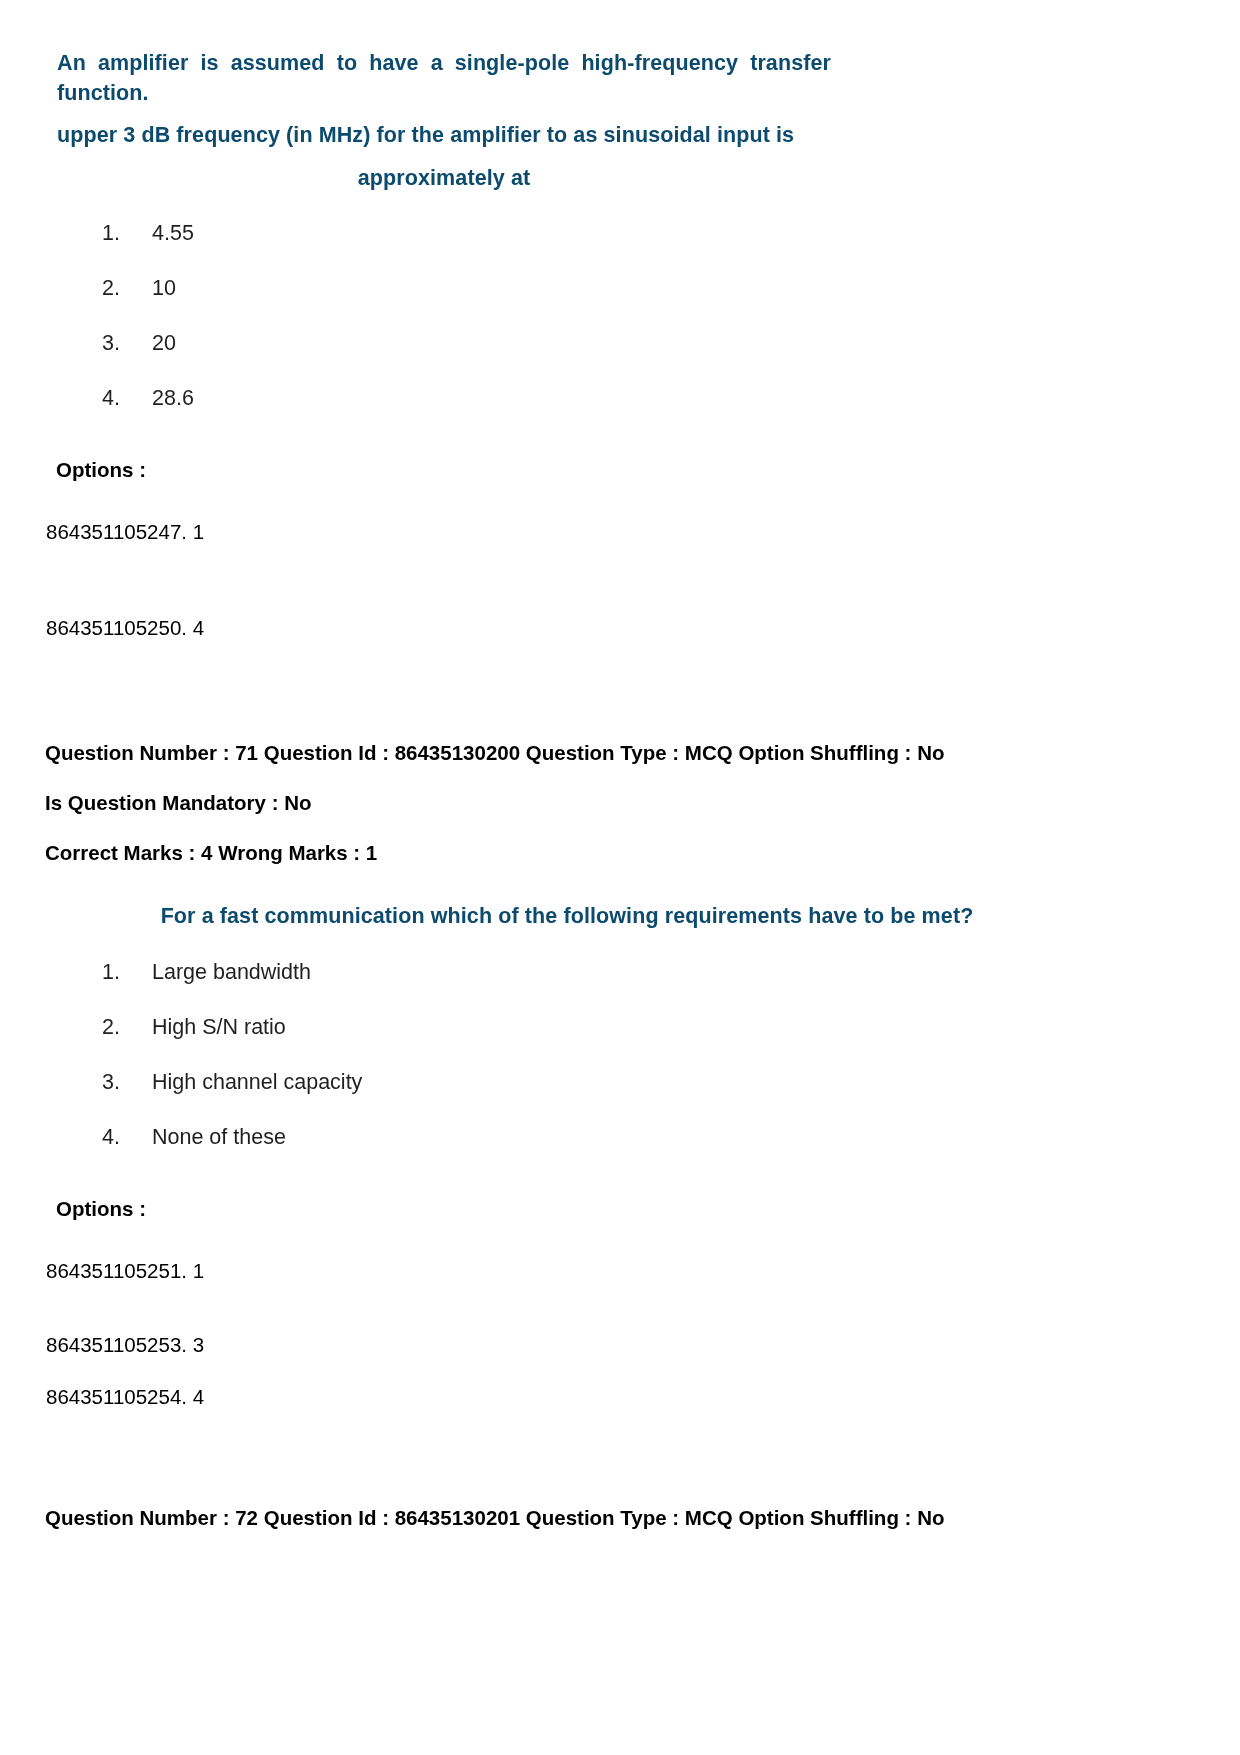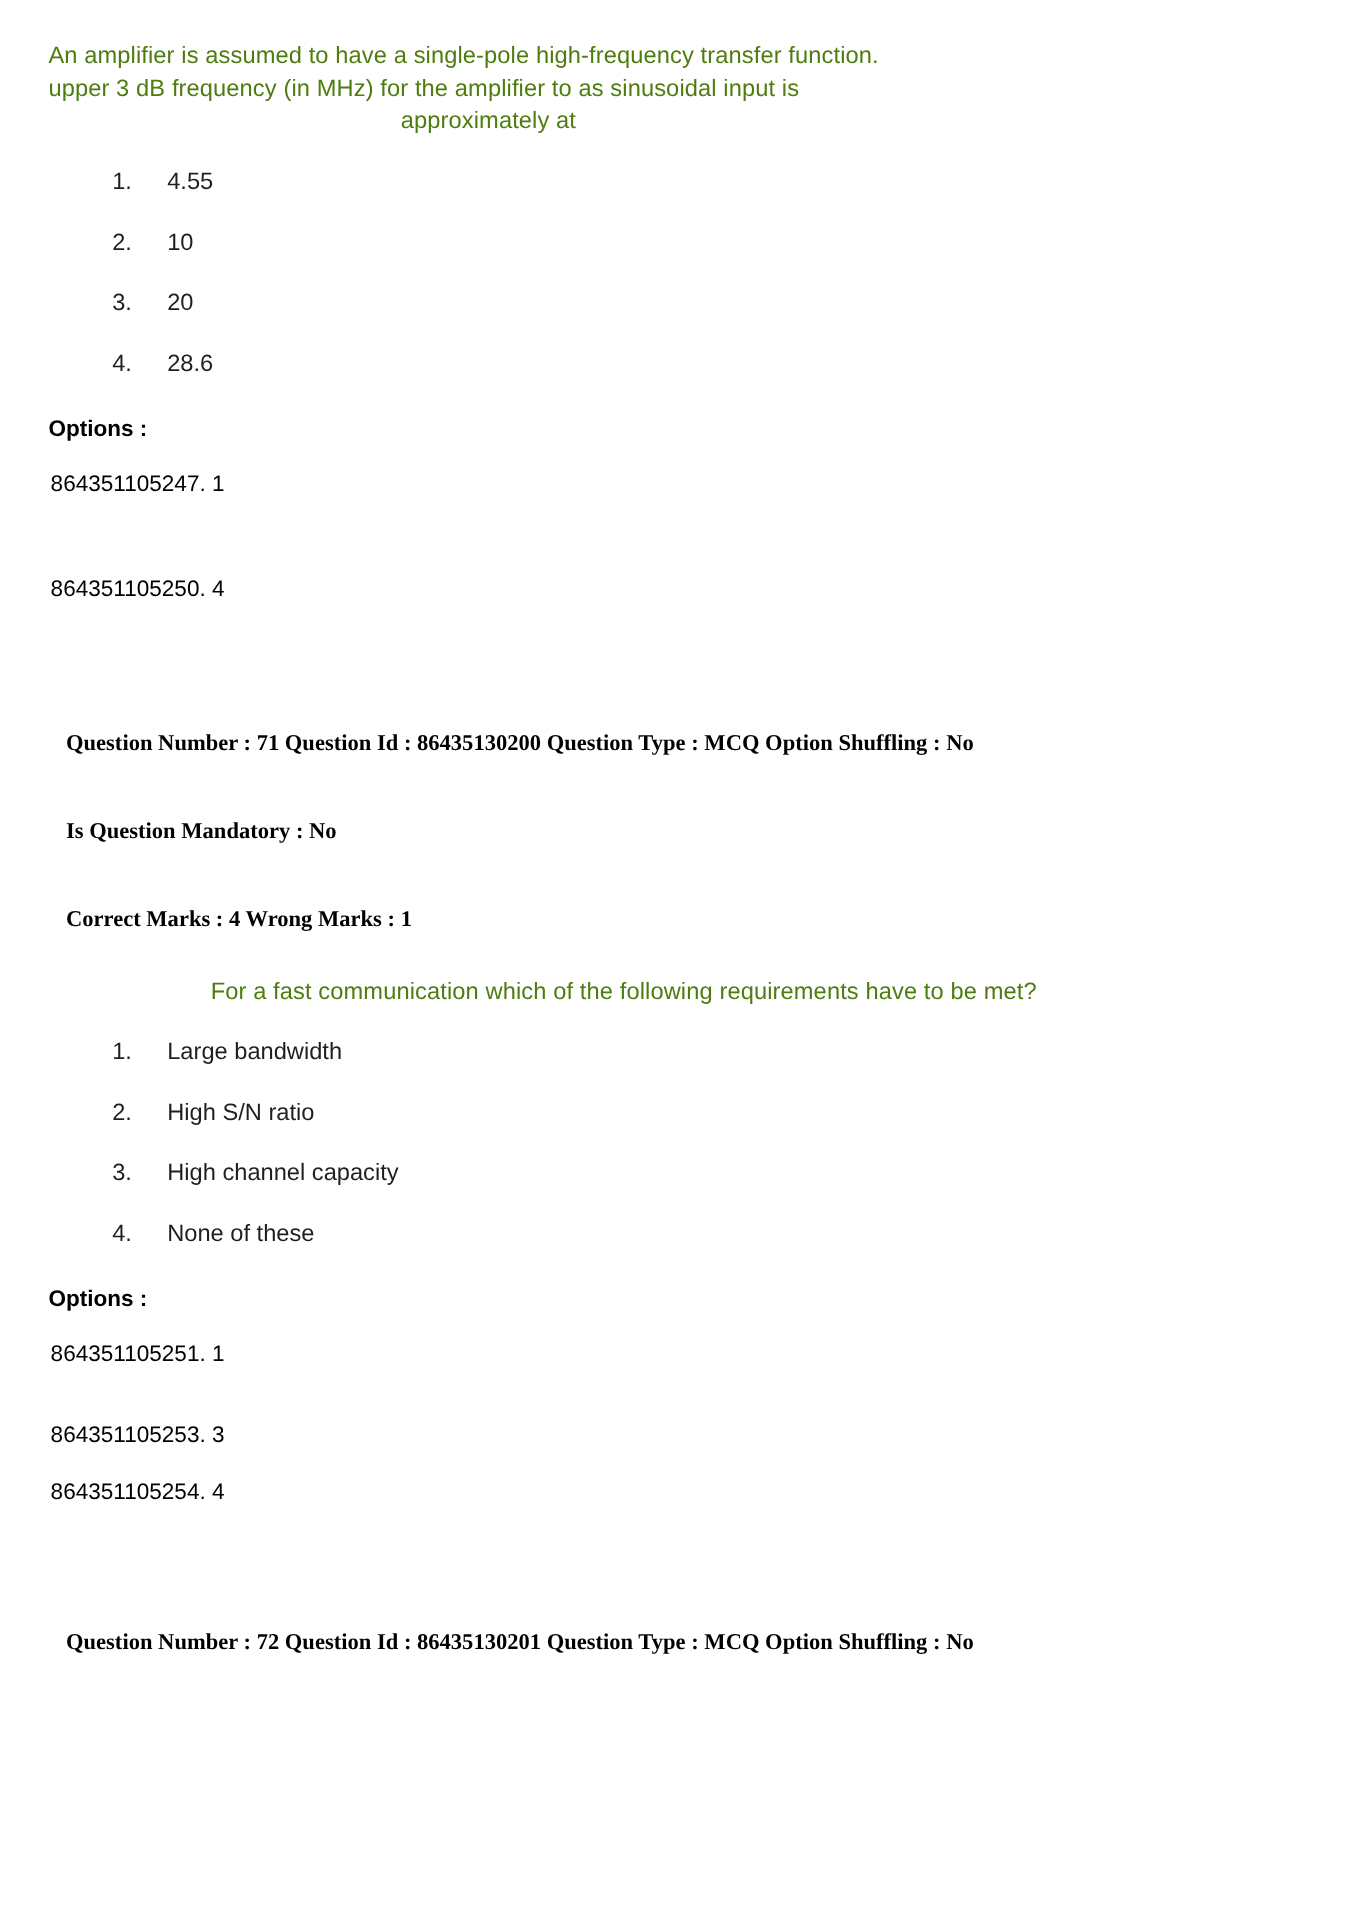--- a/index.html
+++ b/index.html
@@ -23,24 +23,25 @@
     background: #ffffff;
     box-sizing: border-box;
     padding: 36px 150px 0 44px;
   }
 
   
   .stem {
     font-family: "Liberation Sans", sans-serif;
     font-size: 21.5px;
     line-height: 29.5px;
-    color: #4d7c0f;
+    color: #0c4a6e;
     text-align: justify;
-    margin: 0;
+    margin: 13px;
     letter-spacing: 0.1px;
+    font-weight: bold;
   }
   .stem-block {
     width: 800px;
   }
   .stem-nojustify {
     text-align: center;
   }
 
   
   .choices {
@@ -68,38 +69,38 @@
     flex: 1 1 auto;
   }
 
   
   .options-label {
     font-family: "Liberation Sans", sans-serif;
     font-weight: bold;
     font-size: 20.5px;
     line-height: 26px;
     color: #000000;
-    margin: 0;
+    margin: 12px;
   }
   .option-id {
     font-family: "Liberation Sans", sans-serif;
     font-size: 20.5px;
     line-height: 26px;
     color: #000000;
     margin: 2px;
   }
 
   
   .meta-line {
-    font-family: Liberation Serif, serif;
+    font-family: Liberation Sans, sans-serif;
     font-weight: bold;
     font-size: 20.5px;
     line-height: 26px;
     color: #000000;
-    margin: 16px;
+    margin: 1px;
     white-space: nowrap;
   }
   .gap-sm { height: 22px; }
   .gap-md { height: 33px; }
   .gap-xl { height: 92px; }
   .gap-xxl { height: 96px; }
 </style>
 </head>
 <body>
 

